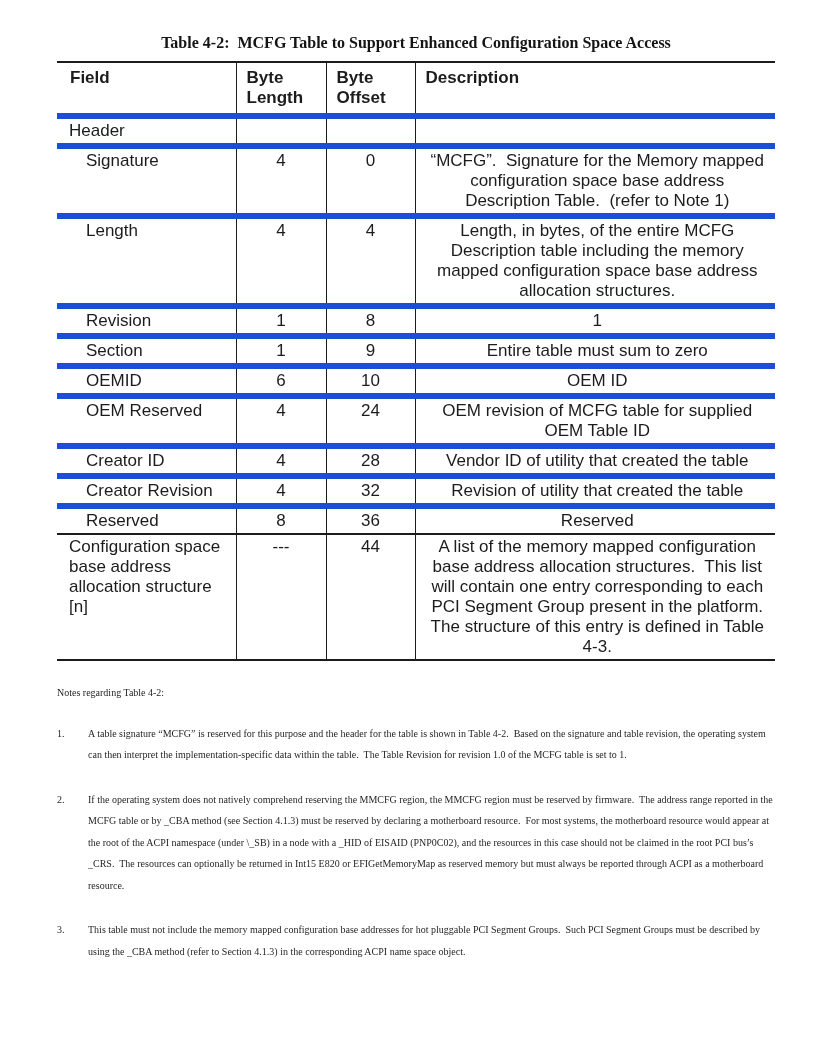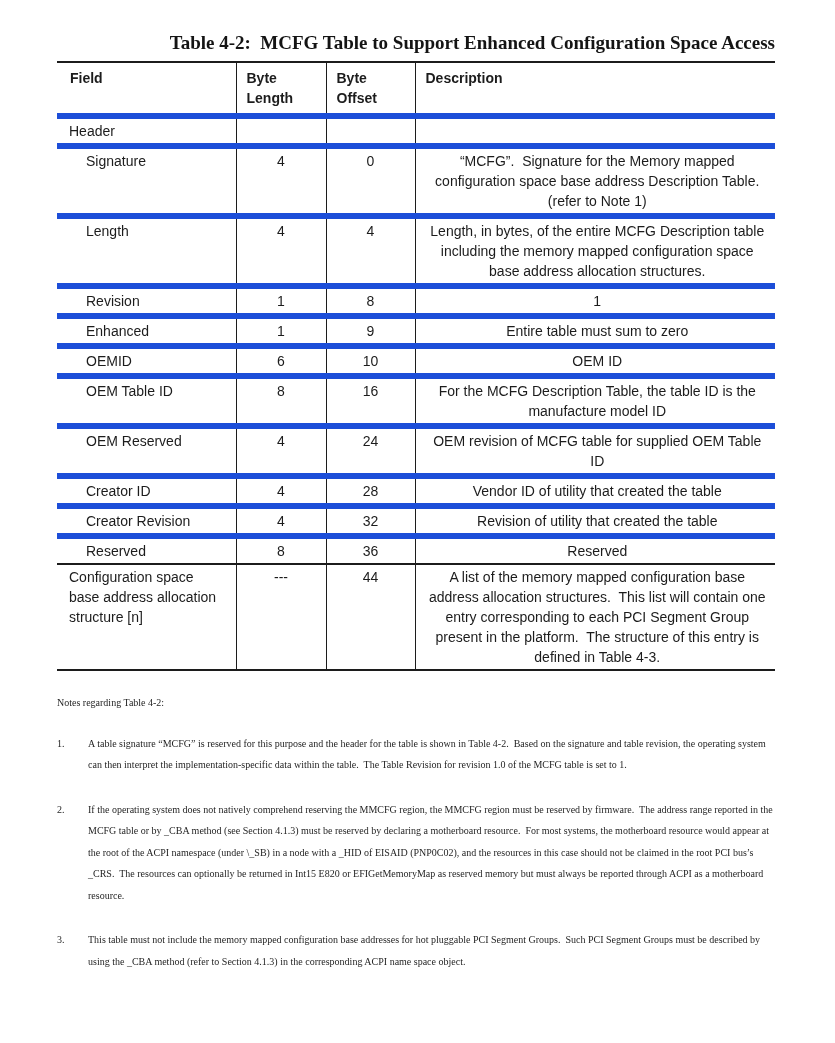--- a/index.html
+++ b/index.html
@@ -15,41 +15,41 @@
   .page {
     box-sizing: border-box;
     width: 835px;
     height: 1043px;
     padding: 33px 60px 0 57px;
     overflow: hidden;
   }
   .caption {
     font-family: "Liberation Serif", serif;
     font-weight: bold;
-    font-size: 19px;
+    font-size: 16px;
     line-height: 19px;
-    text-align: right;
+    text-align: center;
     white-space: pre;
     margin: 0 0 9px 0;
     color: #141414;
   }
   table.spec {
     border-collapse: collapse;
     table-layout: fixed;
     width: 718px;
     border-top: 2px solid #1c1c1c;
     border-bottom: 2px solid #1c1c1c;
   }
   col.c-field  { width: 179px; }
   col.c-bl     { width: 90px;  }
   col.c-bo     { width: 89px;  }
   col.c-desc   { width: 360px; }
   th, td {
     vertical-align: top;
-    font-size: 14px;
+    font-size: 17px;
     line-height: 20px;
     color: #1c1c1c;
     padding: 2px 8px 2px 10px;
   }
   th {
     text-align: left;
     font-weight: bold;
     white-space: pre-line;
     padding-top: 5px;
     padding-bottom: 5px;
@@ -135,36 +135,30 @@
           <td class="cell-num">4</td>
           <td class="cell-desc">Length, in bytes, of the entire MCFG Description table including the memory mapped configuration space base address allocation structures.</td>
         </tr>
         <tr>
           <td class="cell-field indent">Revision</td>
           <td class="cell-num">1</td>
           <td class="cell-num">8</td>
           <td class="cell-desc">1</td>
         </tr>
         <tr>
-          <td class="cell-field indent">Enhanced</td>
+          <td class="cell-field indent">Section</td>
           <td class="cell-num">1</td>
           <td class="cell-num">9</td>
           <td class="cell-desc">Entire table must sum to zero</td>
         </tr>
         <tr>
           <td class="cell-field indent">OEMID</td>
           <td class="cell-num">6</td>
           <td class="cell-num">10</td>
           <td class="cell-desc">OEM ID</td>
-        </tr>
-        <tr>
-          <td class="cell-field indent">OEM Table ID</td>
-          <td class="cell-num">8</td>
-          <td class="cell-num">16</td>
-          <td class="cell-desc">For the MCFG Description Table, the table ID is the manufacture model ID</td>
         </tr>
         <tr>
           <td class="cell-field indent">OEM Reserved</td>
           <td class="cell-num">4</td>
           <td class="cell-num">24</td>
           <td class="cell-desc">OEM revision of MCFG table for supplied OEM Table ID</td>
         </tr>
         <tr>
           <td class="cell-field indent">Creator ID</td>
           <td class="cell-num">4</td>

